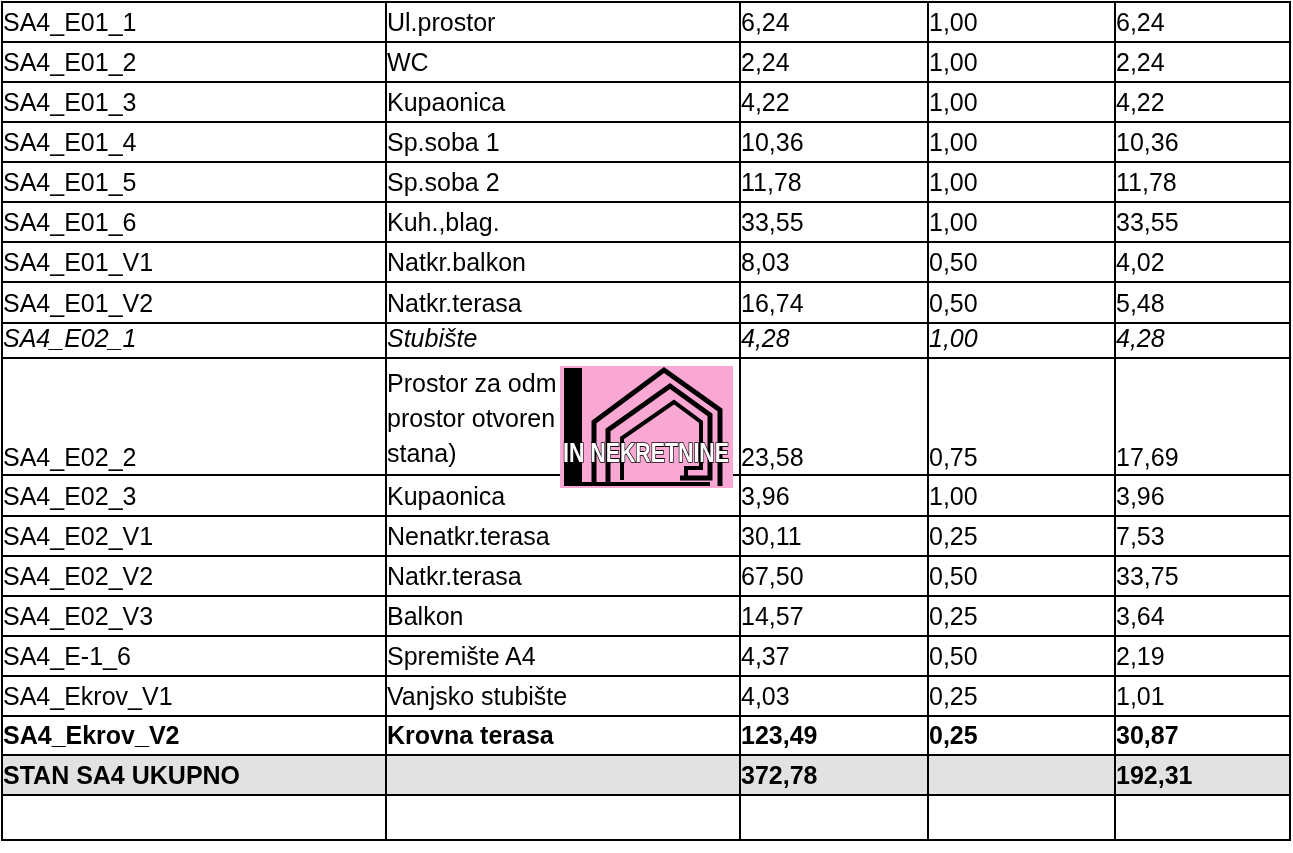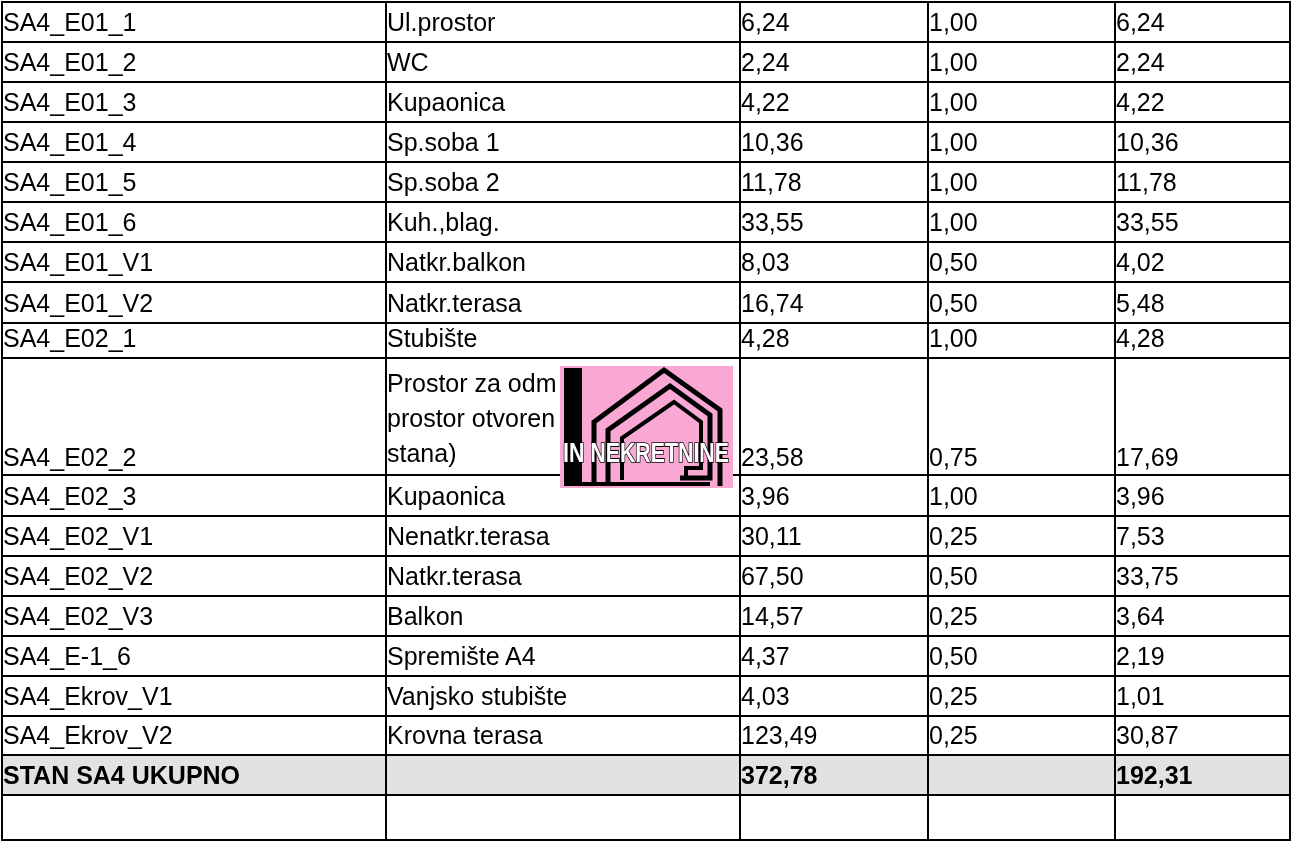--- a/index.html
+++ b/index.html
@@ -34,25 +34,25 @@
     padding: 0 0 5px 0;
     overflow: hidden;
     white-space: nowrap;
     line-height: 1.12;
   }
   td.code   { padding-left: 12px; text-align: left; }
   td.name   { padding-left: 8px;  text-align: left; }
   td.num    { padding-right: 13px; text-align: left; }
   tr.r      { height: 40px; }
   tr.r8     { height: 41px; }
-  tr.r9     { height: 27px; }
+  tr.r9     { height: 27px; font-style: italic; }
   tr.tall   { height: 117px; }
   tr.r11    { height: 41px; }
   tr.r12    { height: 42px; }
-  tr.r18    { height: 39px; }
+  tr.r18    { height: 39px; font-weight: bold; }
   tr.total  { height: 40px; font-weight: bold; }
   tr.total td { background: #e2e2e2; }
   tr.stub   { height: 45px; }
   .name-multiline span { display: block; line-height: 35px; }
   tr.tall td { padding-bottom: 3px; }
 
   
   #watermark {
     position: absolute;
     left: 560px;

